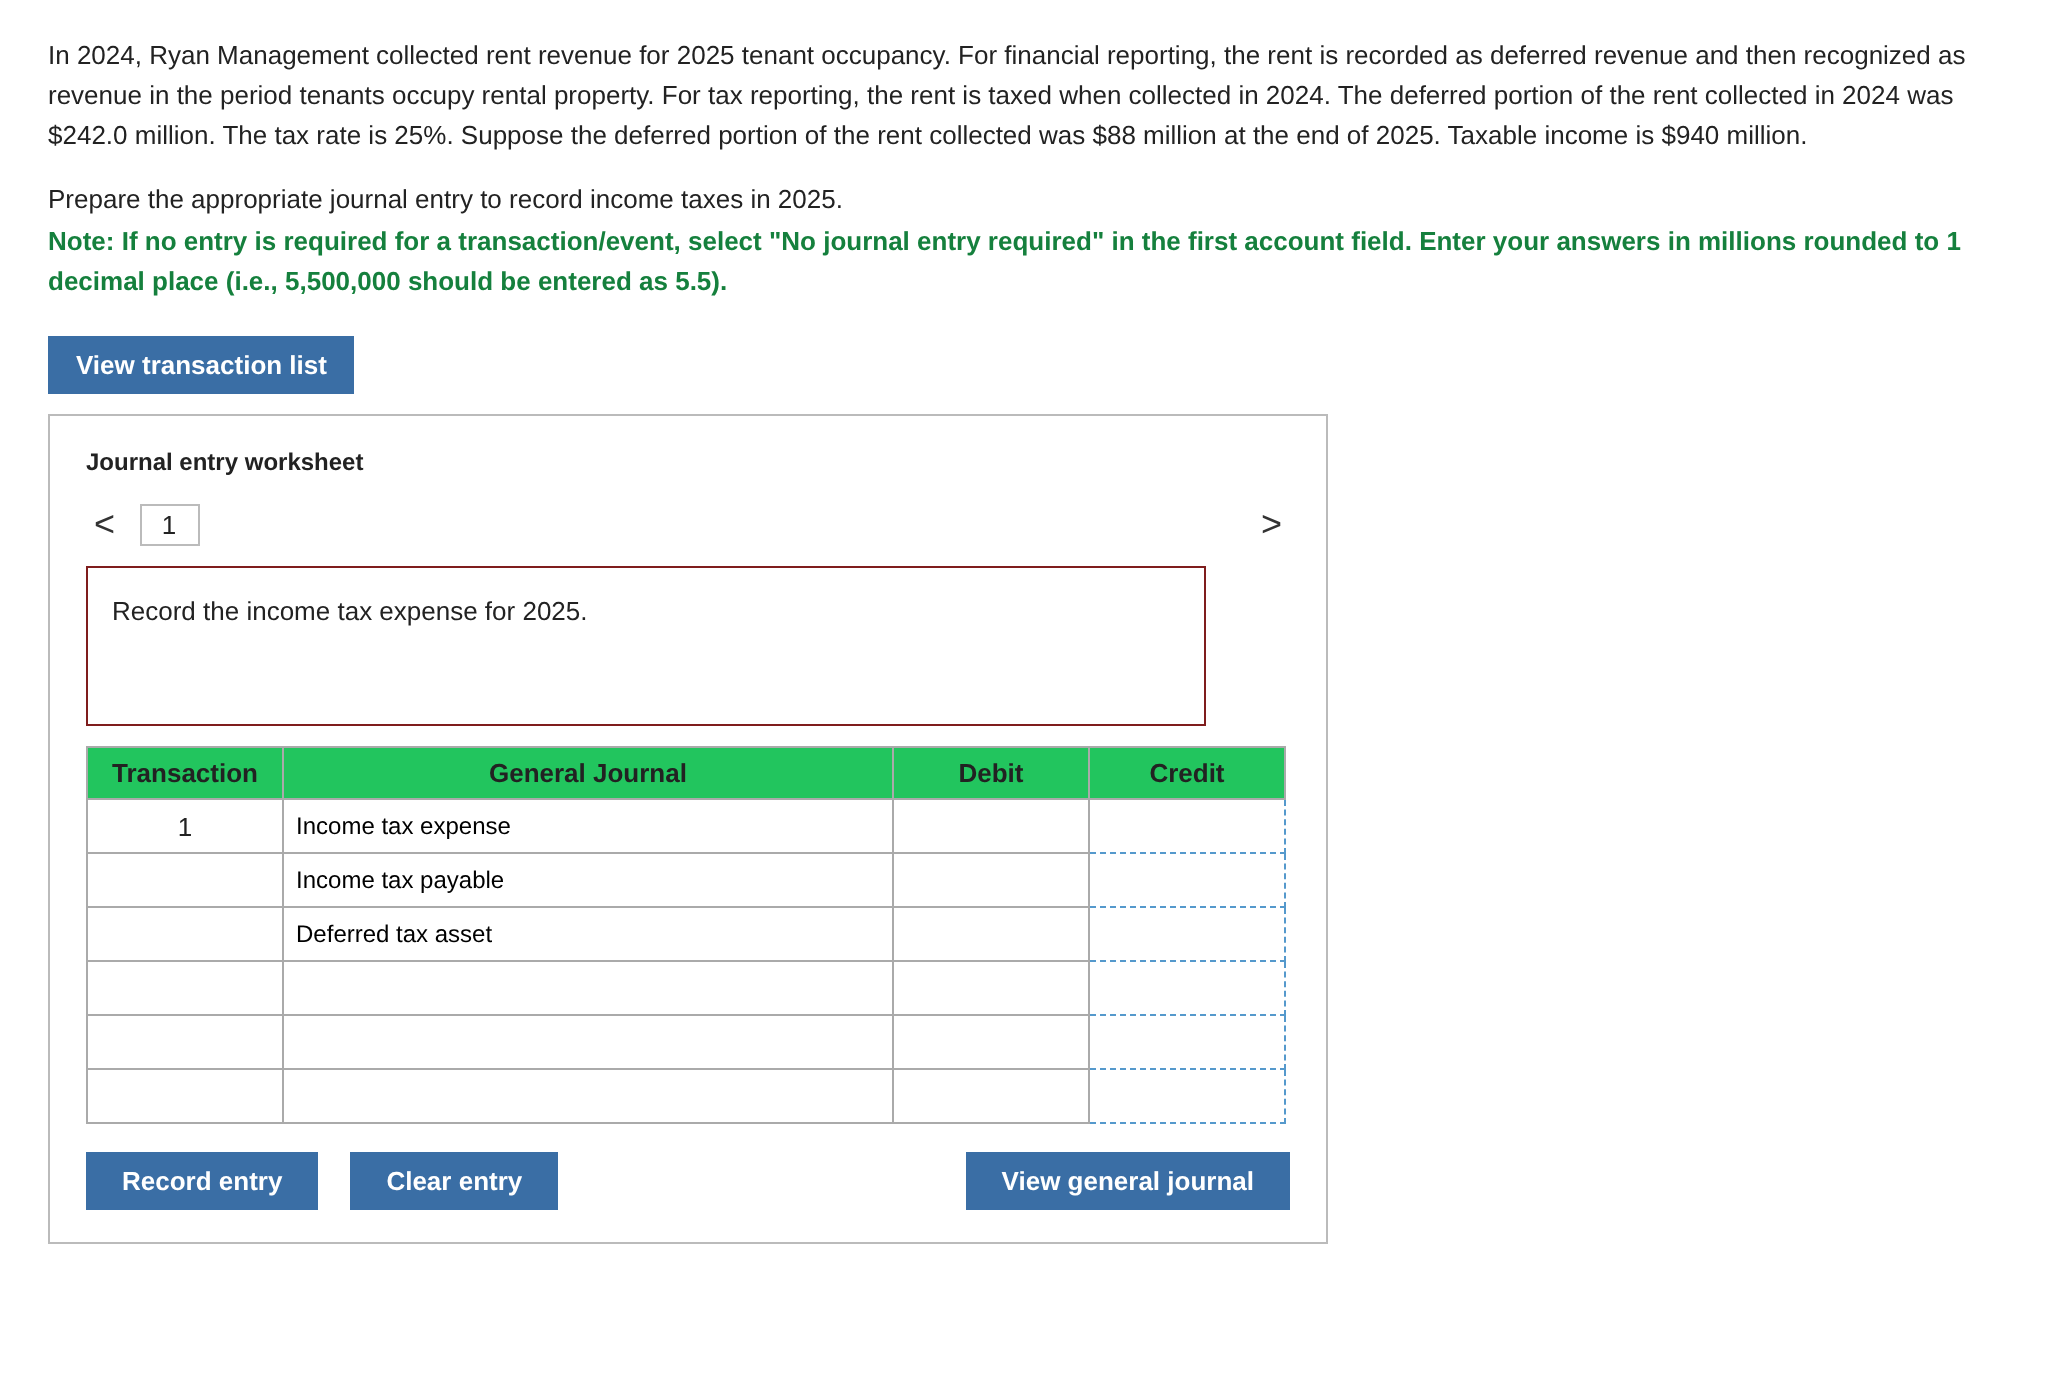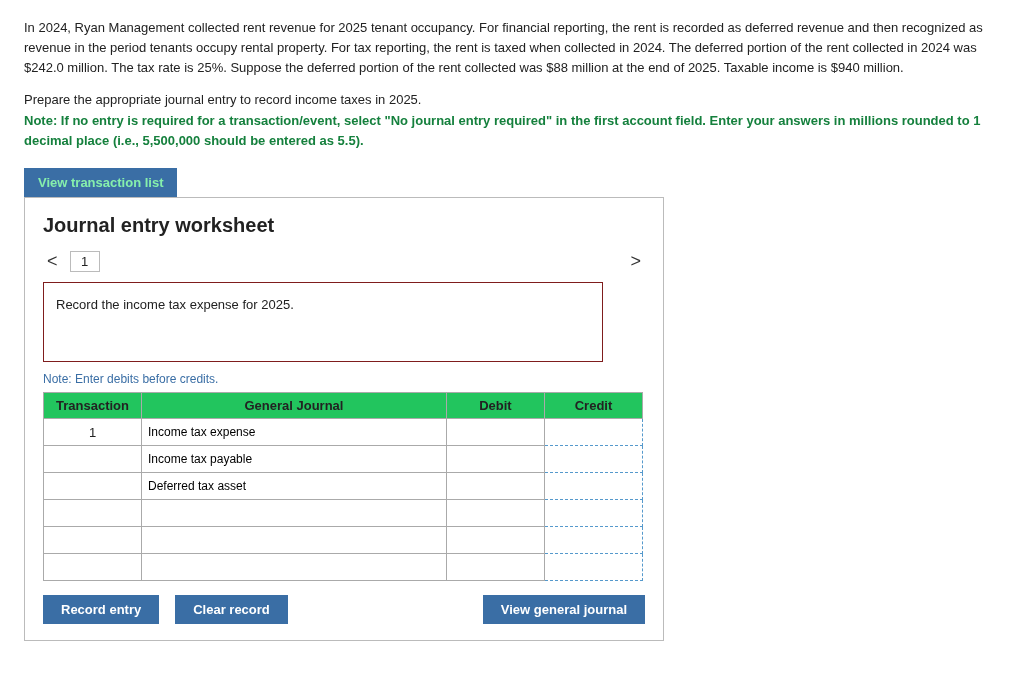--- a/index.html
+++ b/index.html
@@ -25,36 +25,36 @@
     .note-red {
       color: #15803d;
       font-weight: bold;
       font-size: 13px;
       margin-bottom: 18px;
       max-width: 980px;
       line-height: 1.5;
     }
     .view-transaction-btn {
       background: #3a6ea5;
-      color: #86efac;
+      color: #ffffff;
       border: none;
       padding: 7px 14px;
       font-size: 13px;
       font-weight: bold;
       cursor: pointer;
-      margin-bottom: 0;
+      margin-bottom: 10px;
     }
     .worksheet-container {
       border: 1px solid #bbb;
       padding: 16px 18px 16px 18px;
       max-width: 640px;
       background: #fff;
     }
     .worksheet-title {
-      font-size: 20px;
+      font-size: 12px;
       font-weight: bold;
       margin-bottom: 14px;
     }
     .nav-row {
       display: flex;
       align-items: center;
       margin-bottom: 10px;
       gap: 8px;
     }
     .nav-arrow {
@@ -179,21 +179,20 @@
   <div class="worksheet-title">Journal entry worksheet</div>
 
   <div class="nav-row">
     <button class="nav-arrow">&lt;</button>
     <span class="nav-number">1</span>
     <button class="nav-arrow" style="margin-left: auto;">&gt;</button>
   </div>
 
   <div class="description-box">Record the income tax expense for 2025.</div>
 
-  <div class="note-debits">Note: Enter debits before credits.</div>
 
   <table class="journal-table">
     <thead>
       <tr>
         <th class="th-transaction">Transaction</th>
         <th class="th-general">General Journal</th>
         <th class="th-debit">Debit</th>
         <th class="th-credit">Credit</th>
       </tr>
     </thead>
@@ -232,19 +231,19 @@
           <td class="td-transaction"></td>
           <td class="td-general"><input type="text" class="input-cell" style=""></td>
           <td class="td-debit"><input type="text" class="input-cell" style=""></td>
           <td class="td-credit"><input type="text" class="input-cell" style=""></td>
         </tr>
       </tbody>
   </table>
 
   <div class="footer-buttons">
     <button class="footer-btn">Record entry</button>
-    <button class="footer-btn">Clear record</button>
+    <button class="footer-btn">Clear entry</button>
     <button class="footer-btn footer-btn-right">View general journal</button>
   </div>
 </div>
 
 
 
 
 </body></html>

